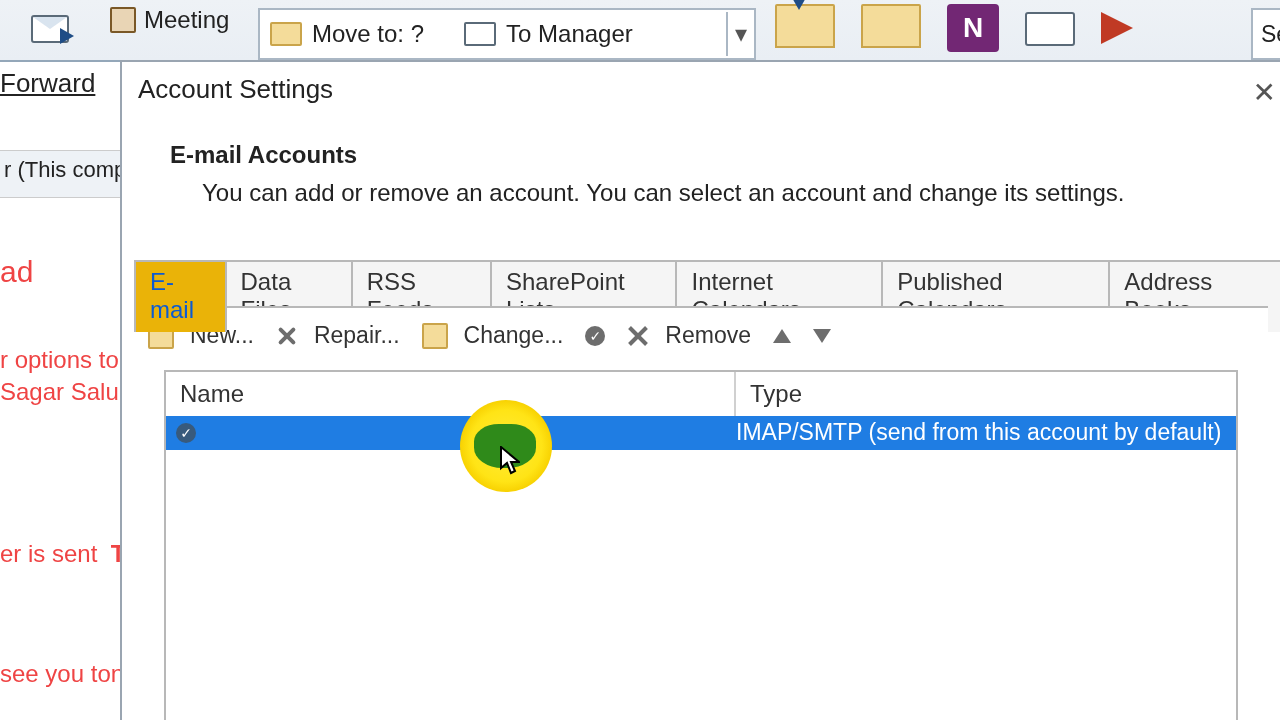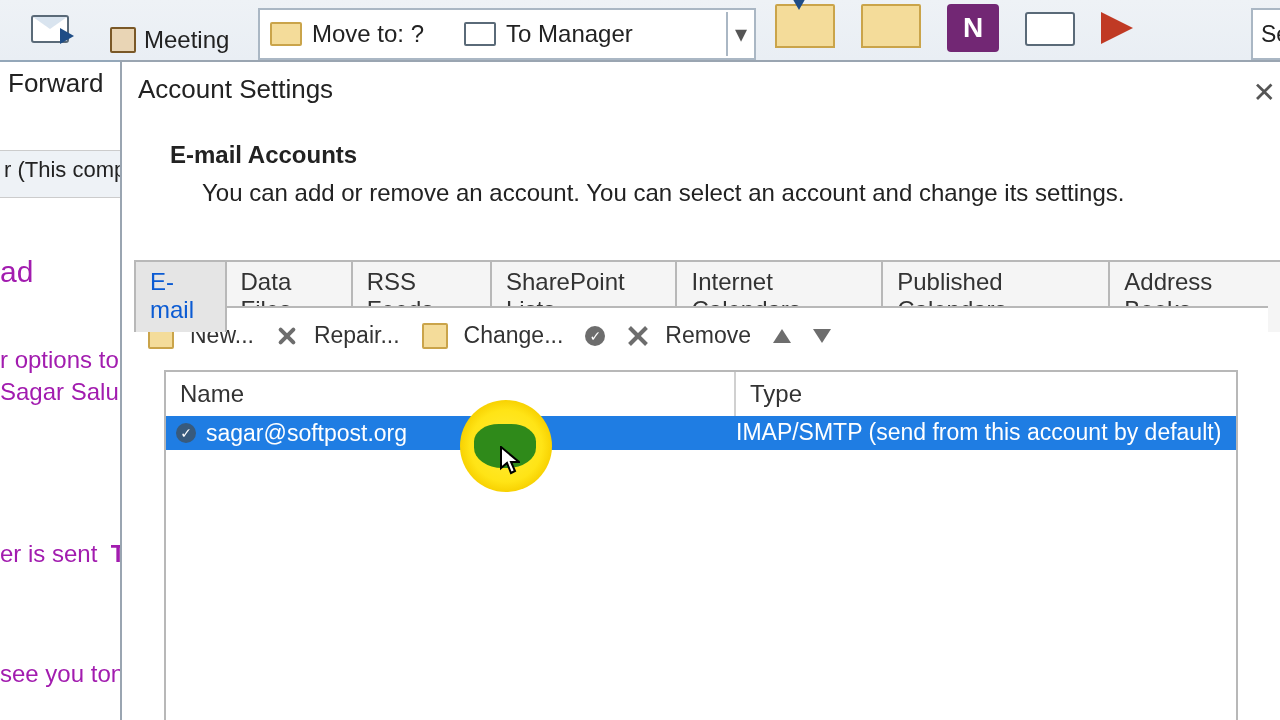--- a/index.html
+++ b/index.html
@@ -16,21 +16,21 @@
   
   .ribbon {
     position: absolute;
     left: 0;
     top: 0;
     right: 0;
     height: 60px;
     background: linear-gradient(#eef2f6, #e9eef4);
     border-bottom: 2px solid #94a7b9;
     display: flex;
-    align-items: flex-end;
+    align-items: flex-start;
     z-index: 1;
   }
   .ribbon .forward-group {
     width: 100px;
     height: 60px;
     display: flex;
     flex-direction: column;
     align-items: center;
     justify-content: center;
     font-size: 21px;
@@ -145,42 +145,43 @@
     border-bottom: 16px solid transparent;
     border-left: 32px solid #c03a24;
     margin-top: 8px;
   }
 
   .respond-row {
     position: absolute;
     left: 0; top: 68px;
     height: 42px;
     font-size: 26px;
-    padding-left: 8px;
+    padding-left: 0;
+    text-decoration: underline;
   }
   .subrow1 {
     position: absolute;
     left: 0; top: 150px; height: 34px;
     border-top: 1px solid #ccc;
     border-bottom: 1px solid #ccc;
     background: #eef2f6;
     width: 120px;
     padding: 6px 4px;
     font-size: 22px;
     white-space: nowrap;
   }
 
   
   .bg-frag {
     position: absolute;
     left: 0;
     width: 120px;
     font-size: 24px;
     line-height: 32px;
-    color: #a21caf;
+    color: #ef4444;
     white-space: nowrap;
   }
 
   
   .dialog {
     position: absolute;
     left: 120px;
     top: 60px;
     width: 1160px;
     height: 660px;
@@ -216,21 +217,21 @@
     position: absolute;
     left: 12px;
     top: 198px;
     display: flex;
   }
   .tabs .tab {
     font-size: 24px;
     padding: 6px 14px 8px 14px;
     border: 2px solid #b8b8b8;
     border-bottom: none;
-    background: #e5e5e5;
+    background: #eab308;
     margin-right: -2px;
     color: #333;
     position: relative;
   }
   .tabs .tab.active {
     color: #0b5bd3;
     z-index: 2;
   }
   .tabs .tab:not(.active) {
     background: #f5f5f5;
@@ -503,21 +504,20 @@
         <div class="th name">
             <span>Name</span>
           </div>
         <div class="th type">
             <span>Type</span>
           </div>
       </div>
       <div class="trow sel">
         <div class="td name">
           <span class="def-icon">✓</span>
-          <span>sagar@softpost.org</span>
         </div>
         <div class="td type">
           <span>IMAP/SMTP (send from this account by default)</span>
         </div>
       </div>
     </div>
   </div>
 </div>
 
 <div class="annot">

